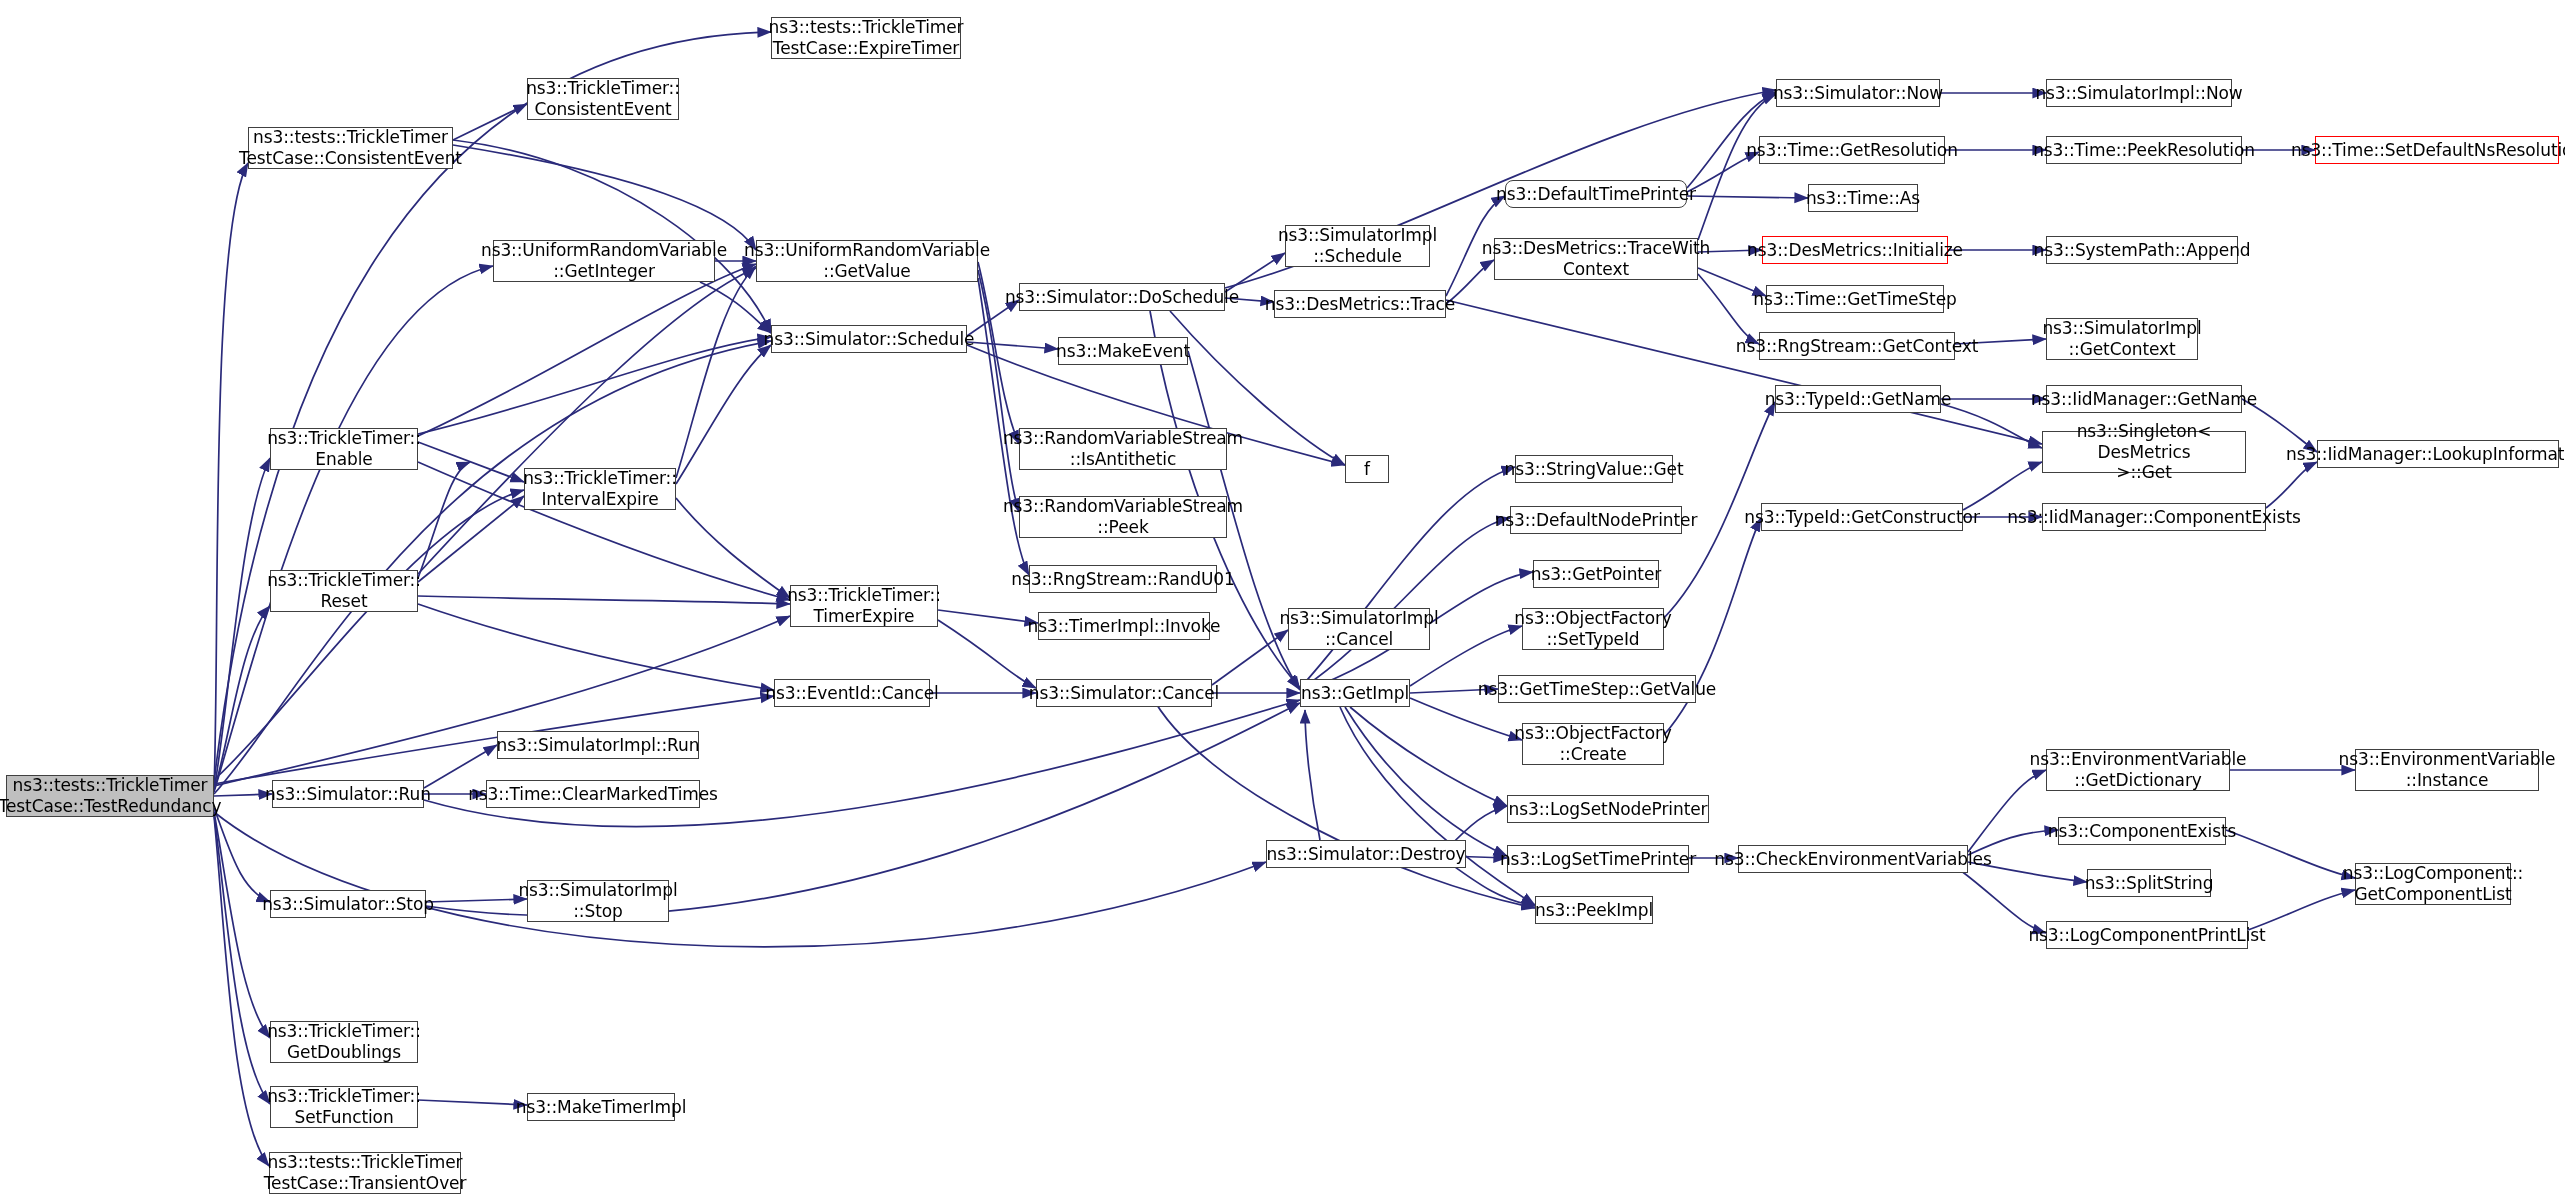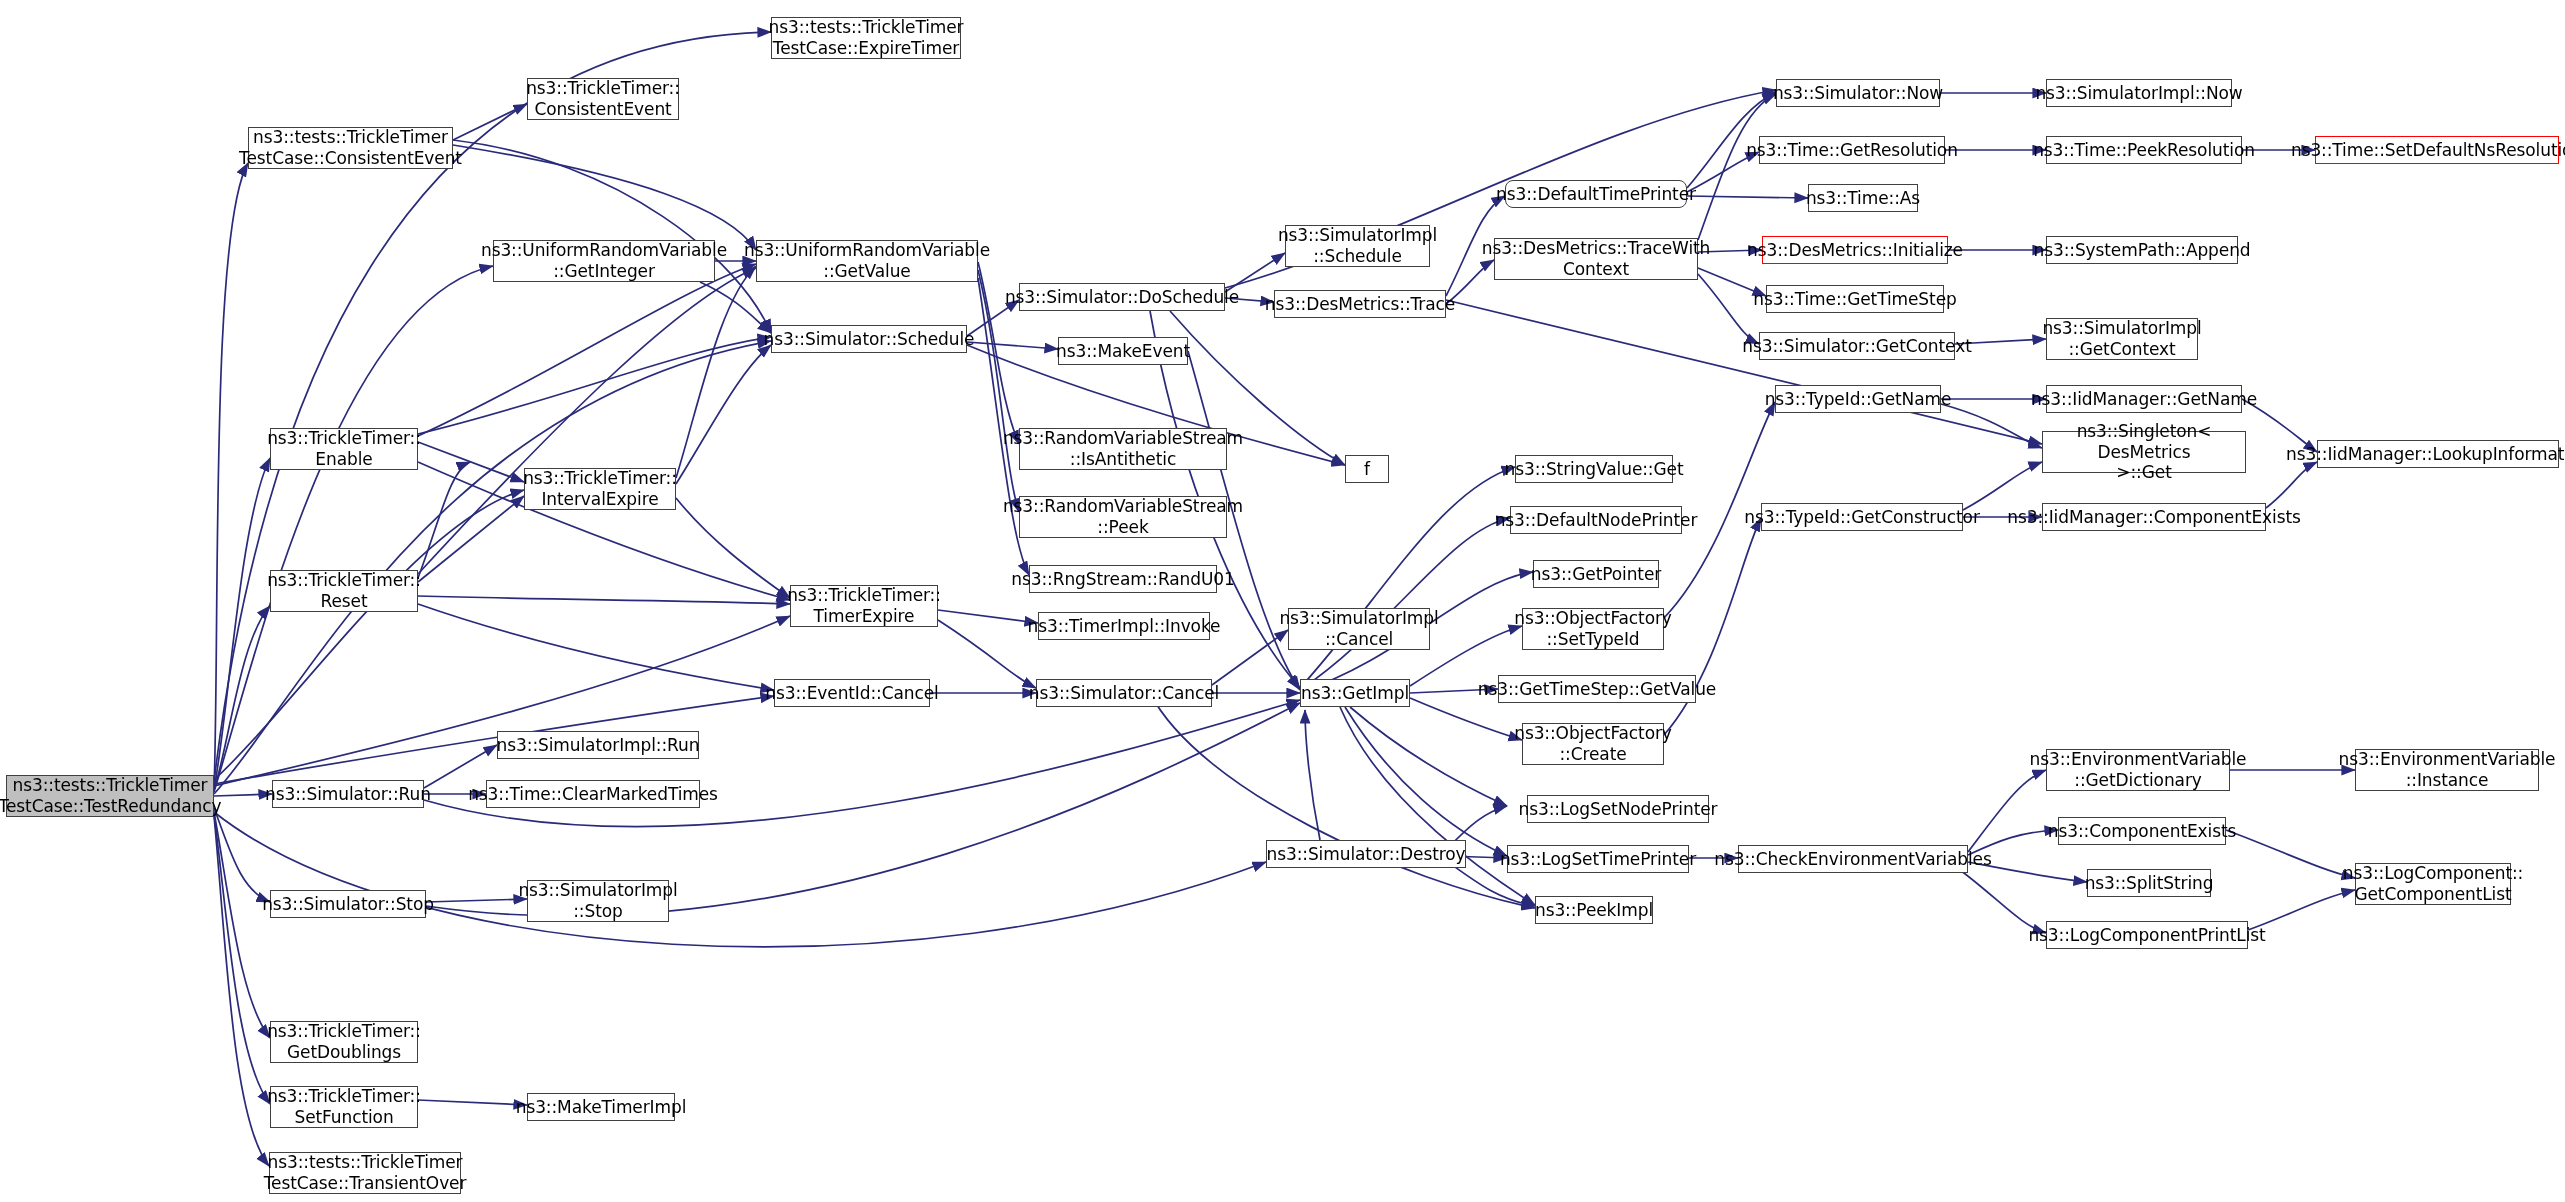--- a/index.html
+++ b/index.html
@@ -164,21 +164,21 @@
 ::Schedule</div>
       <div class="node" style="left: 1274px; top: 290px; width: 172px; height: 28px;">ns3::DesMetrics::Trace</div>
       <div class="node" style="left: 1505px; top: 180px; width: 182px; height: 28px; border-radius: 8px;">ns3::DefaultTimePrinter</div>
       <div class="node" style="left: 1494px; top: 238px; width: 204px; height: 42px;">ns3::DesMetrics::TraceWith
 Context</div>
       <div class="node" style="left: 1776px; top: 79px; width: 164px; height: 28px;">ns3::Simulator::Now</div>
       <div class="node" style="left: 1759px; top: 136px; width: 186px; height: 28px;">ns3::Time::GetResolution</div>
       <div class="node" style="left: 1808px; top: 184px; width: 110px; height: 28px;">ns3::Time::As</div>
       <div class="node red" style="left: 1762px; top: 236px; width: 186px; height: 28px;">ns3::DesMetrics::Initialize</div>
       <div class="node" style="left: 1766px; top: 285px; width: 178px; height: 28px;">ns3::Time::GetTimeStep</div>
-      <div class="node" style="left: 1759px; top: 332px; width: 196px; height: 28px;">ns3::Simulator::GetContext</div>
+      <div class="node" style="left: 1759px; top: 332px; width: 196px; height: 28px;">ns3::RngStream::GetContext</div>
       <div class="node" style="left: 1775px; top: 385px; width: 166px; height: 28px;">ns3::TypeId::GetName</div>
       <div class="node" style="left: 2046px; top: 79px; width: 186px; height: 28px;">ns3::SimulatorImpl::Now</div>
       <div class="node" style="left: 2046px; top: 136px; width: 196px; height: 28px;">ns3::Time::PeekResolution</div>
       <div class="node red" style="left: 2315px; top: 136px; width: 244px; height: 28px;">ns3::Time::SetDefaultNsResolution</div>
       <div class="node" style="left: 2046px; top: 236px; width: 192px; height: 28px;">ns3::SystemPath::Append</div>
       <div class="node" style="left: 2046px; top: 318px; width: 152px; height: 42px;">ns3::SimulatorImpl
 ::GetContext</div>
       <div class="node" style="left: 2046px; top: 385px; width: 196px; height: 28px;">ns3::IidManager::GetName</div>
       <div class="node" style="left: 2042px; top: 431px; width: 204px; height: 42px;">ns3::Singleton&lt; DesMetrics
 &gt;::Get</div>
@@ -220,21 +220,21 @@
       <div class="node" style="left: 527px; top: 880px; width: 142px; height: 42px;">ns3::SimulatorImpl
 ::Stop</div>
       <div class="node" style="left: 270px; top: 1021px; width: 148px; height: 42px;">ns3::TrickleTimer::
 GetDoublings</div>
       <div class="node" style="left: 270px; top: 1086px; width: 148px; height: 42px;">ns3::TrickleTimer::
 SetFunction</div>
       <div class="node" style="left: 527px; top: 1093px; width: 148px; height: 28px;">ns3::MakeTimerImpl</div>
       <div class="node" style="left: 269px; top: 1152px; width: 192px; height: 42px;">ns3::tests::TrickleTimer
 TestCase::TransientOver</div>
       <div class="node" style="left: 1266px; top: 840px; width: 200px; height: 28px;">ns3::Simulator::Destroy</div>
-      <div class="node" style="left: 1507px; top: 795px; width: 182px; height: 28px; margin-left: 20px;">ns3::LogSetNodePrinter</div>
+      <div class="node" style="left: 1507px; top: 795px; width: 202px; height: 28px;">ns3::LogSetNodePrinter</div>
       <div class="node" style="left: 1507px; top: 845px; width: 182px; height: 28px;">ns3::LogSetTimePrinter</div>
       <div class="node" style="left: 1535px; top: 896px; width: 118px; height: 28px;">ns3::PeekImpl</div>
       <div class="node" style="left: 1738px; top: 845px; width: 230px; height: 28px;">ns3::CheckEnvironmentVariables</div>
       <div class="node" style="left: 2046px; top: 749px; width: 184px; height: 42px;">ns3::EnvironmentVariable
 ::GetDictionary</div>
       <div class="node" style="left: 2355px; top: 749px; width: 184px; height: 42px;">ns3::EnvironmentVariable
 ::Instance</div>
       <div class="node" style="left: 2058px; top: 817px; width: 168px; height: 28px;">ns3::ComponentExists</div>
       <div class="node" style="left: 2087px; top: 869px; width: 124px; height: 28px;">ns3::SplitString</div>
       <div class="node" style="left: 2046px; top: 921px; width: 202px; height: 28px;">ns3::LogComponentPrintList</div>

